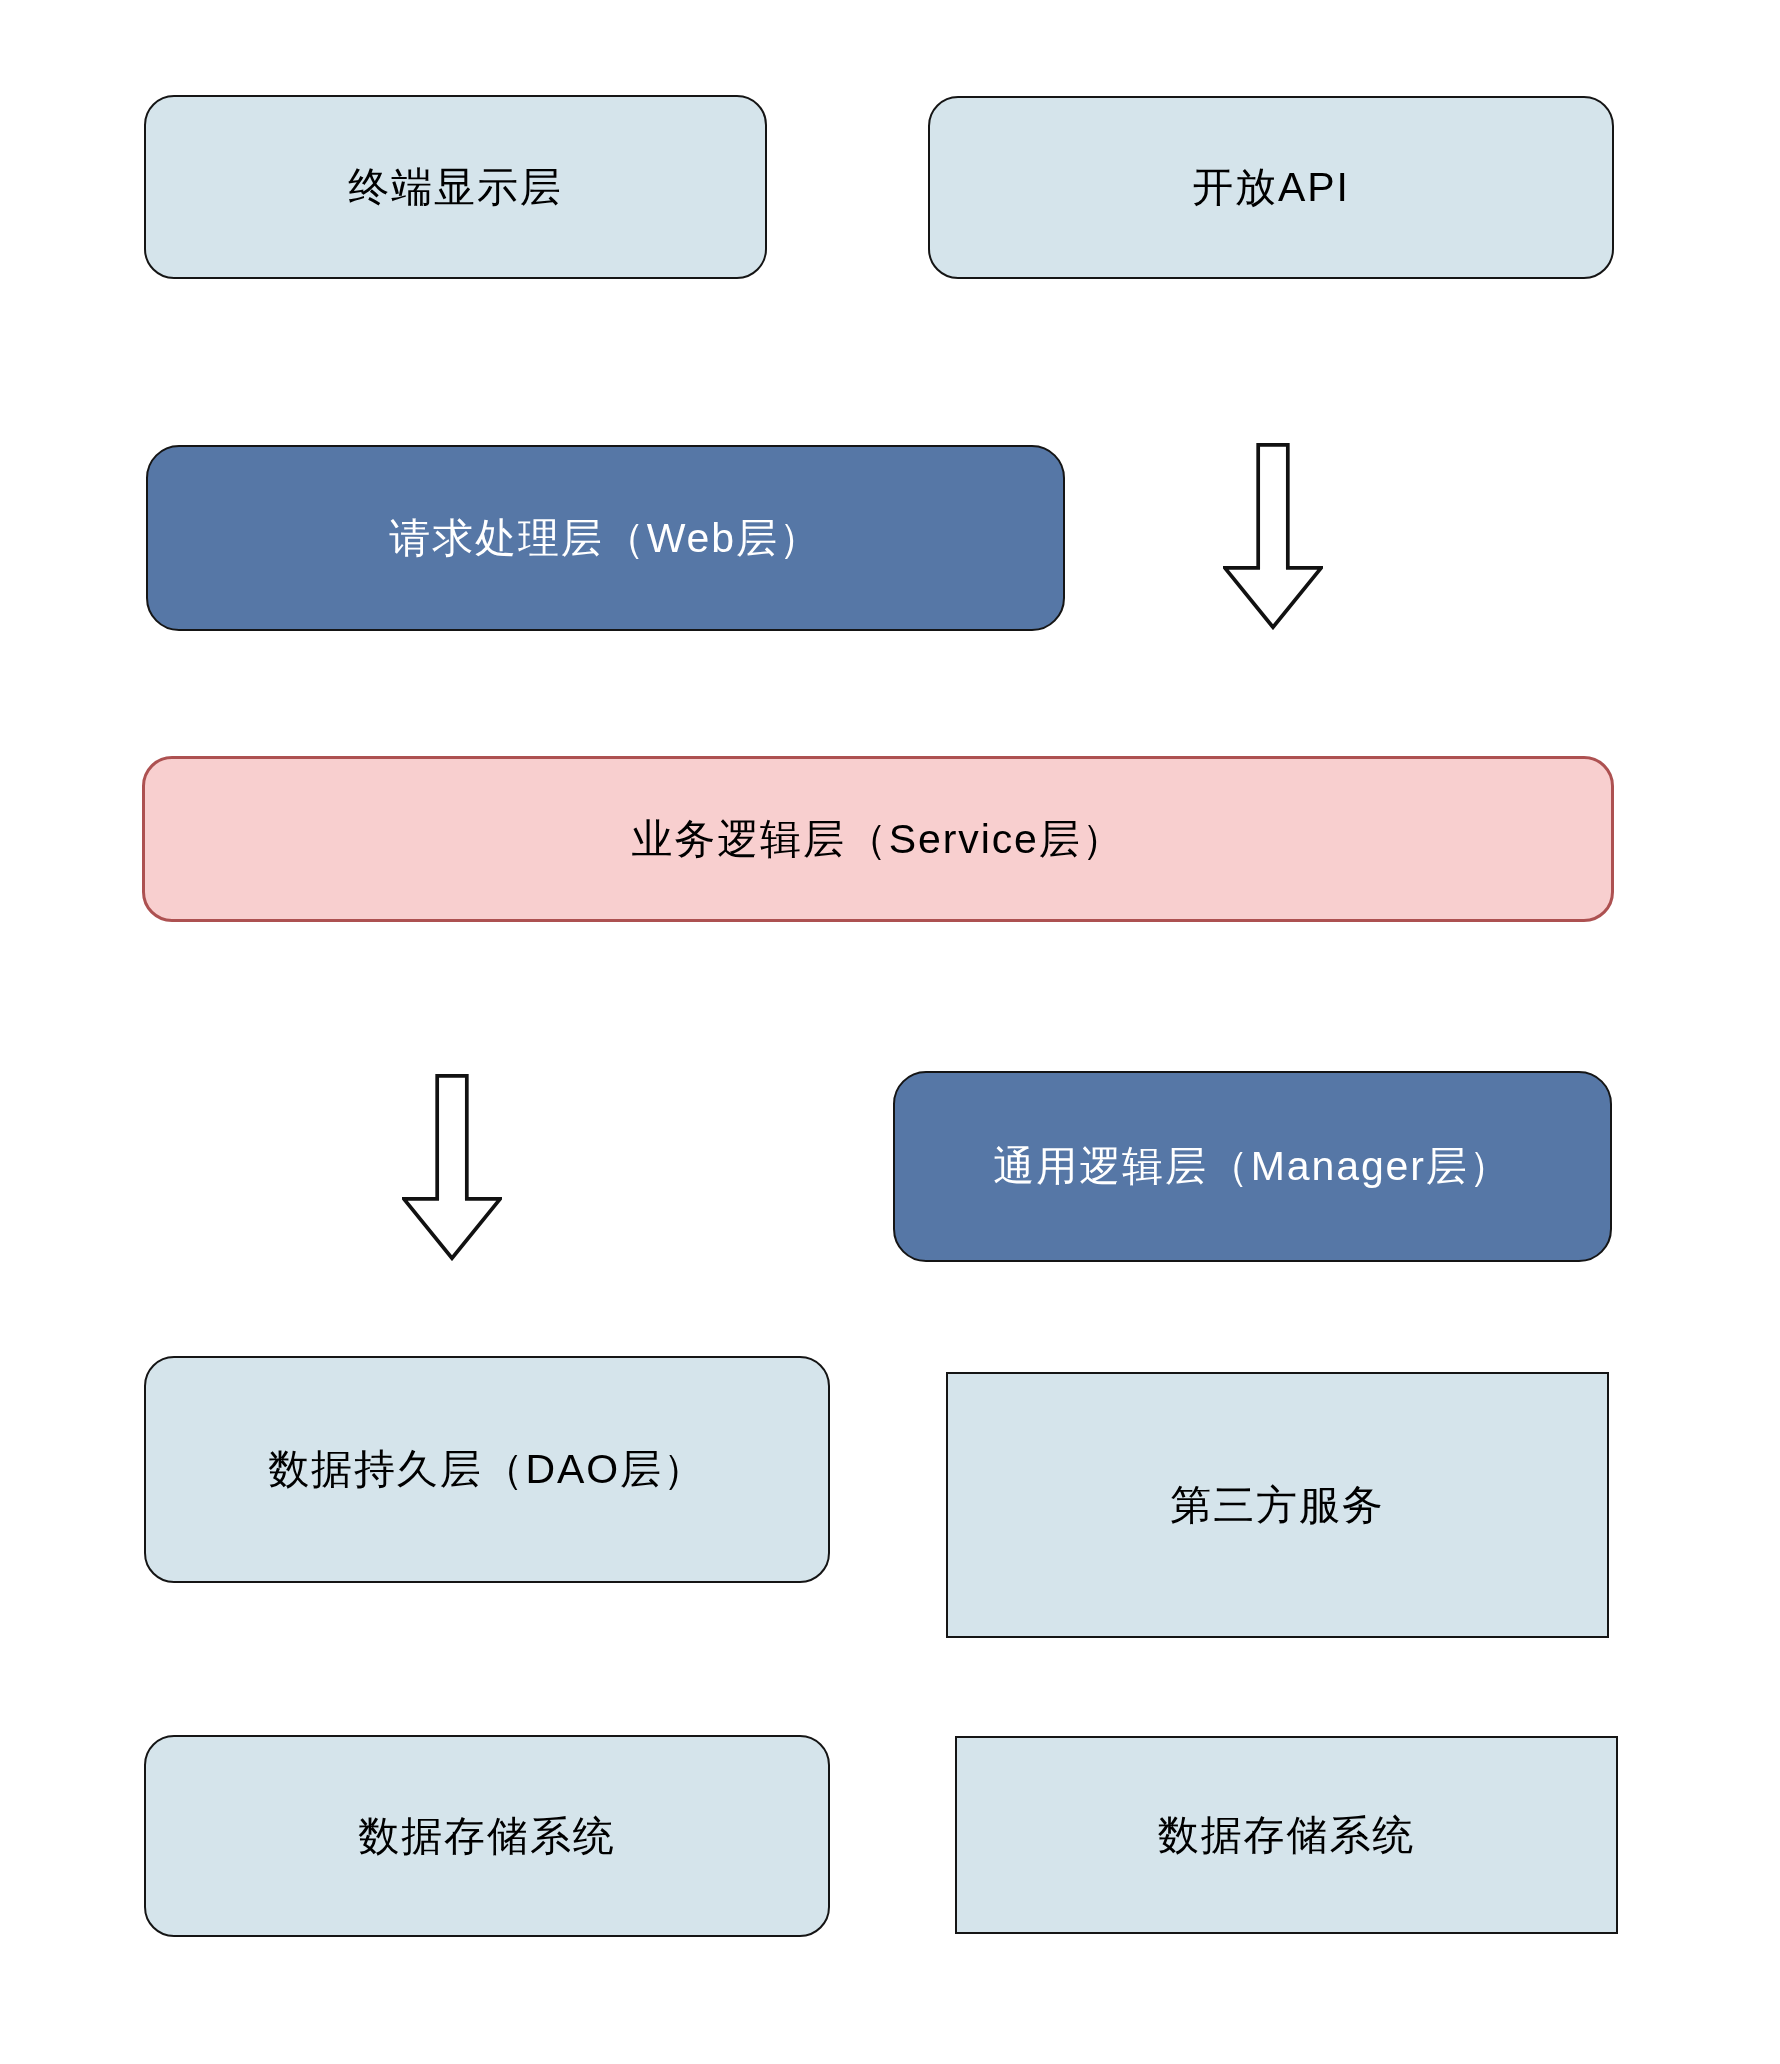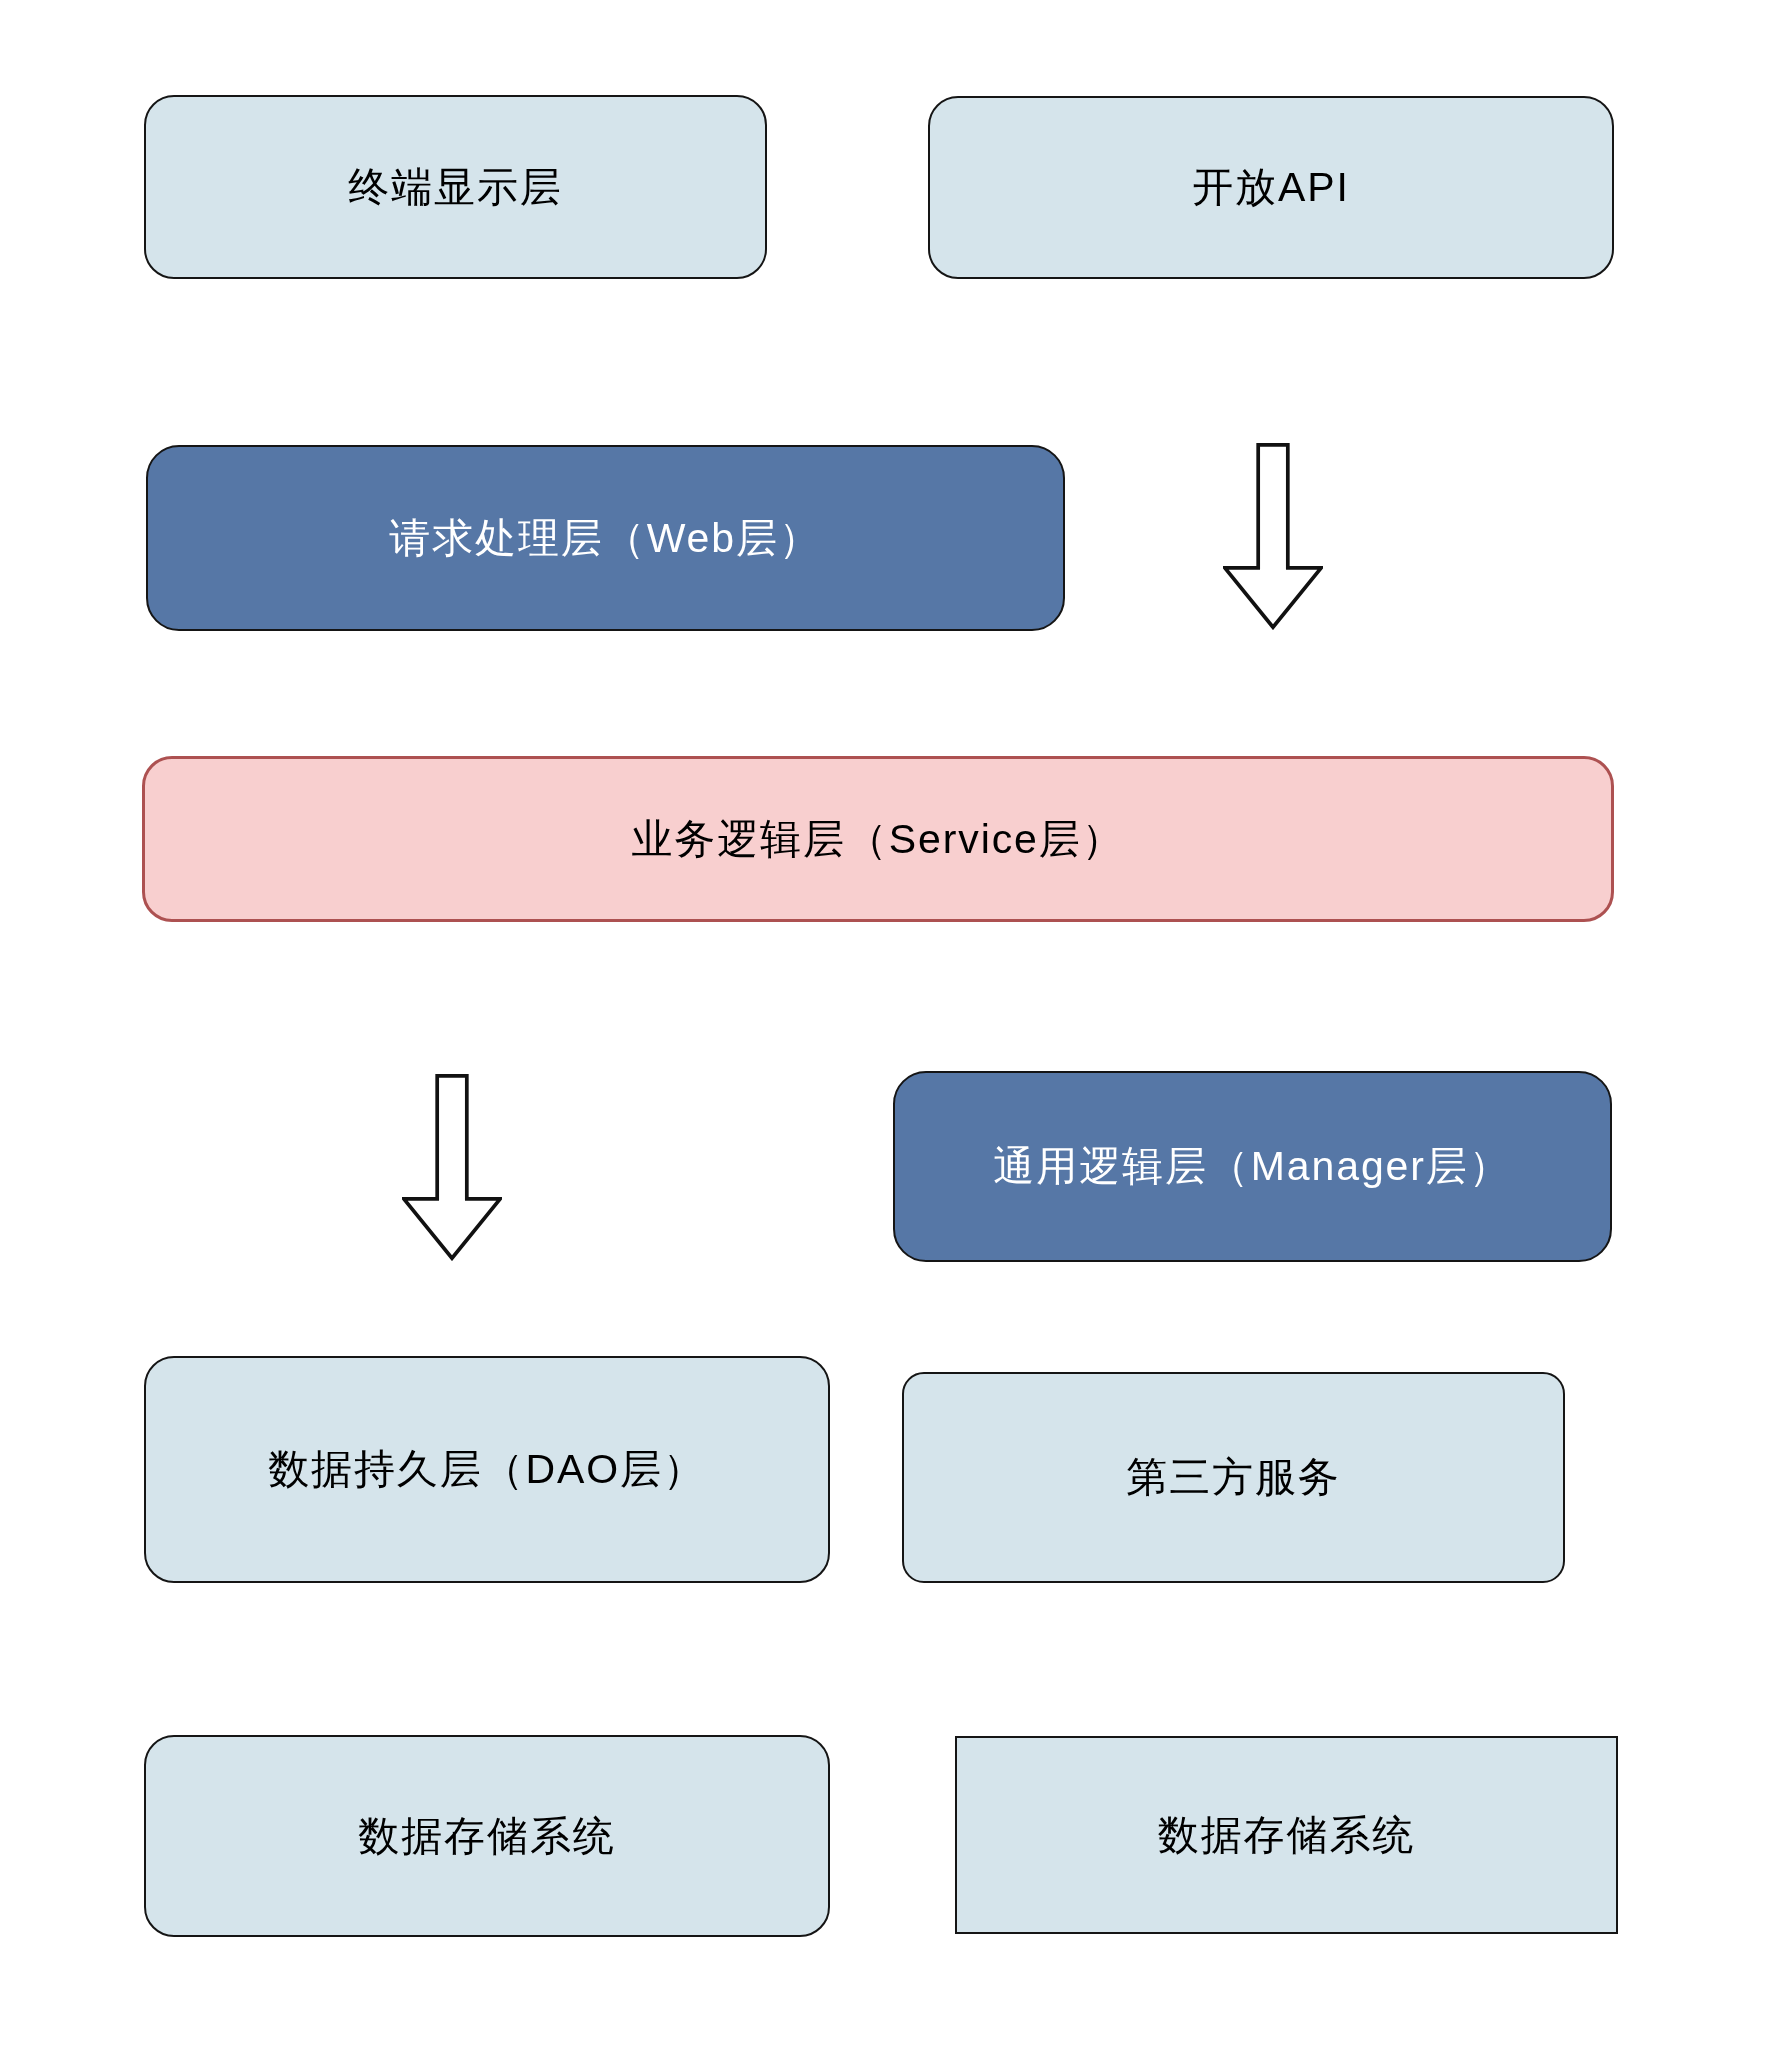--- a/index.html
+++ b/index.html
@@ -82,21 +82,21 @@
   </svg>
 
   <div class="box dark rounded-lg" style="left:893px;top:1071px;width:719px;height:191px;">
     <span>通用逻辑层（Manager层）</span>
   </div>
 
   <div class="box light rounded" style="left:144px;top:1356px;width:686px;height:227px;">
     <span>数据持久层（DAO层）</span>
   </div>
 
-  <div class="box light square" style="left:902px;top:1372px;width:663px;height:211px;border-radius:22px;">
+  <div class="box light square" style="left:946px;top:1372px;width:663px;height:266px;">
     <span>第三方服务</span>
   </div>
 
   <div class="box light rounded" style="left:144px;top:1735px;width:686px;height:202px;">
     <span>数据存储系统</span>
   </div>
 
   <div class="box light square" style="left:955px;top:1736px;width:663px;height:198px;">
     <span>数据存储系统</span>
   </div>

